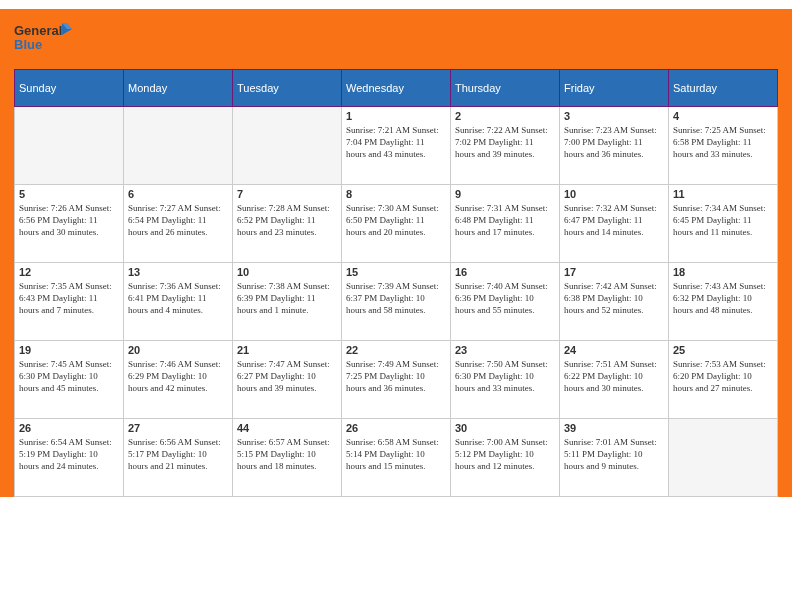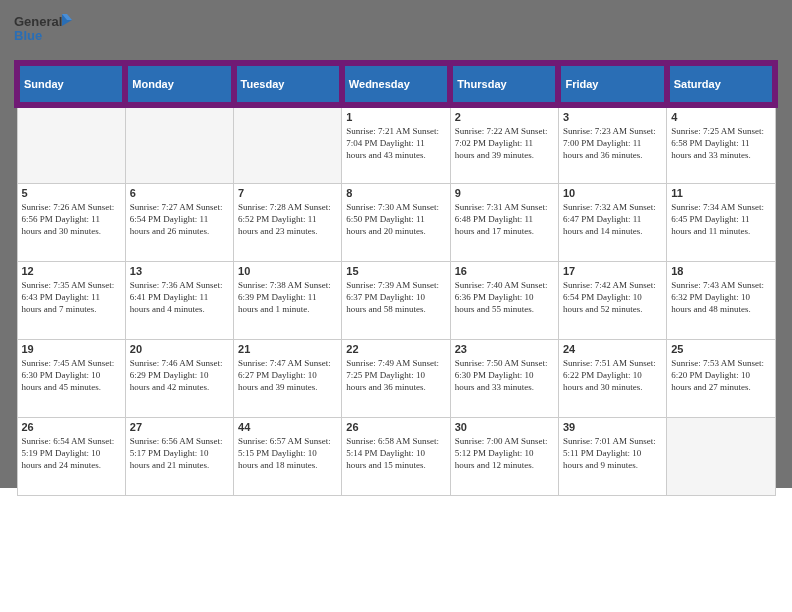--- a/index.html
+++ b/index.html
@@ -6,22 +6,23 @@
     body {
       font-family: Arial, sans-serif;
       background: #fff;
       width: 792px;
       height: 612px;
       overflow: hidden;
     }
     .page {
       width: 792px;
       height: 488px;
-      background: #737373;
+      background: #f97316;
       padding: 10px 14px 10px 14px;
+      margin-top: 9px;
     }
     .header {
       display: flex;
       justify-content: space-between;
       align-items: flex-start;
       margin-bottom: 8px;
     }
     .logo-area {
       display: flex;
       align-items: center;
@@ -41,24 +42,24 @@
     }
     .calendar {
       width: 100%;
       border-collapse: collapse;
       table-layout: fixed;
     }
     .calendar th {
       background: #2a6eb5;
       color: #fff;
       font-size: 11px;
-      font-weight: bold;
+      font-weight: normal;
       padding: 12px 4px;
       text-align: left;
-      border: 6px solid #701a75;
+      border: 1px solid #701a75;
     }
     .calendar td {
       border: 1px solid #ccc;
       vertical-align: top;
       padding: 3px 4px;
       height: 78px;
       font-size: 9.5px;
       color: #333;
       background: #fff;
     }
@@ -227,21 +228,21 @@
           <td>
             <div class="day-num">16</div>
             <div class="day-info">Sunrise: 7:40 AM
 Sunset: 6:36 PM
 Daylight: 10 hours
 and 55 minutes.</div>
           </td>
           <td>
             <div class="day-num">17</div>
             <div class="day-info">Sunrise: 7:42 AM
-Sunset: 6:54 PM
+Sunset: 6:38 PM
 Daylight: 10 hours
 and 52 minutes.</div>
           </td>
           <td>
             <div class="day-num">18</div>
             <div class="day-info">Sunrise: 7:43 AM
 Sunset: 6:32 PM
 Daylight: 10 hours
 and 48 minutes.</div>
           </td>

